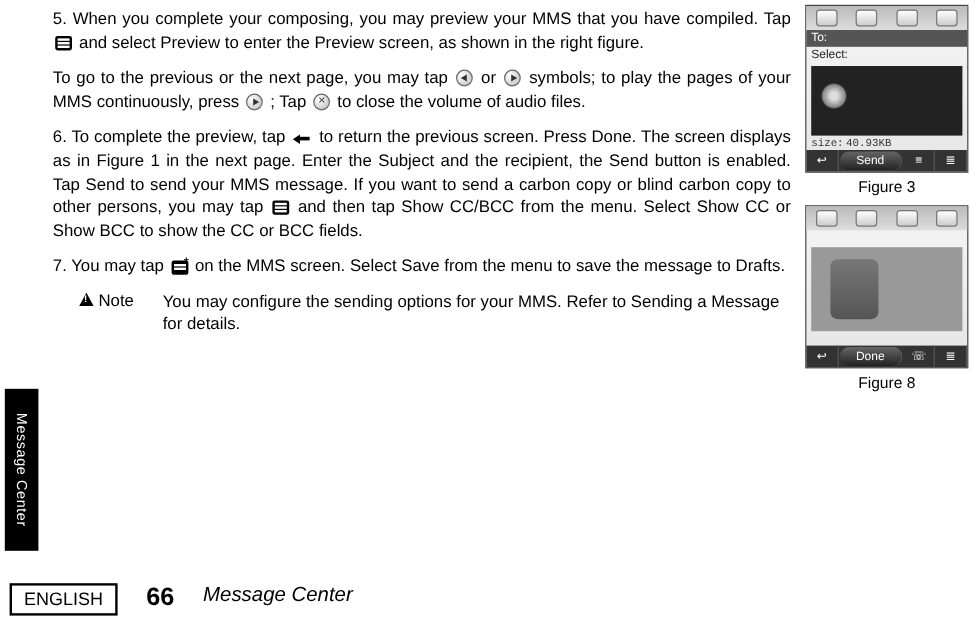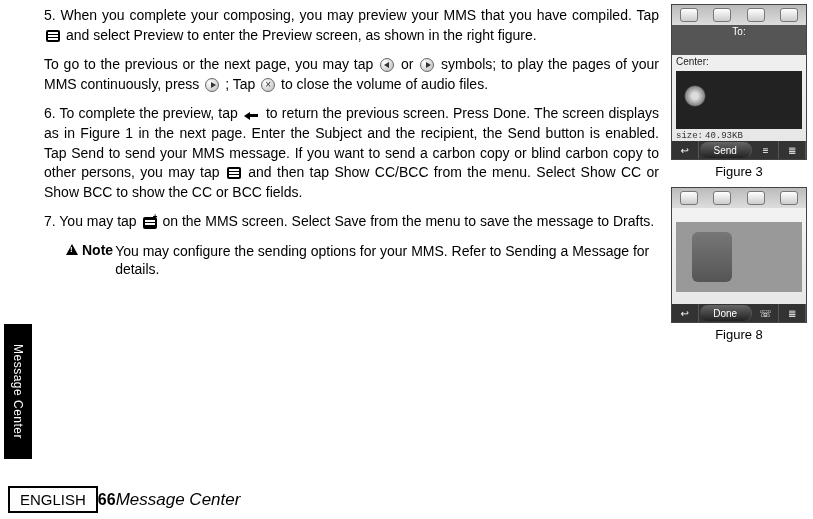--- a/index.html
+++ b/index.html
@@ -8,52 +8,52 @@
   .left { width:40px; position:relative; }
   .sidebar-tab { position:absolute; bottom:60px; left:4px; width:28px; height:135px; background:#000; color:#fff; display:flex; align-items:center; justify-content:center; }
   .sidebar-tab span { writing-mode:vertical-rl; font-size:12px; letter-spacing:0.5px; }
   .main { flex:1; padding:6px 12px 0 30px; position:relative; }
   .content { width:615px; }
   .content p { margin-bottom:10px; line-height:1.4; text-align:justify; }
   .indent-body { margin-left:22px; }
   .note-row { display:flex; align-items:flex-start; margin-left:22px; margin-top:4px; }
   .note-icon { width:0; height:0; border-left:6px solid transparent; border-right:6px solid transparent; border-bottom:11px solid #000; margin-right:4px; margin-top:2px; position:relative; }
   .note-icon::after { content:"!"; position:absolute; left:-2px; top:1px; font-size:8px; color:#fff; font-weight:bold; }
-  .note-label { font-weight:bold; margin-right:2px; }
+  .note-label { font-weight:normal; margin-right:24px; }
   .note-text { flex:1; line-height:1.3; }
   .inline-icon { display:inline-block; width:14px; height:12px; background:#000; border-radius:2px; vertical-align:middle; position:relative; margin:0 2px; }
   .inline-icon.menu::after { content:""; position:absolute; left:2px; right:2px; top:2px; height:2px; background:#fff; box-shadow:0 3px 0 #fff, 0 6px 0 #fff; }
   .inline-icon.menu-plus::before { content:"+"; position:absolute; right:-1px; top:-6px; font-size:8px; color:#000; font-weight:bold; }
   .inline-icon.menu-plus::after { content:""; position:absolute; left:2px; right:2px; top:3px; height:2px; background:#fff; box-shadow:0 3px 0 #fff; }
   .circ-icon { display:inline-block; width:14px; height:14px; border:1px solid #666; border-radius:50%; vertical-align:middle; position:relative; margin:0 2px; background:radial-gradient(circle at 30% 30%, #fff, #bbb); }
   .circ-icon.left-arrow::after { content:""; position:absolute; left:3px; top:3px; width:0; height:0; border-top:3px solid transparent; border-bottom:3px solid transparent; border-right:5px solid #333; }
   .circ-icon.right-arrow::after { content:""; position:absolute; left:5px; top:3px; width:0; height:0; border-top:3px solid transparent; border-bottom:3px solid transparent; border-left:5px solid #333; }
   .circ-icon.play::after { content:""; position:absolute; left:5px; top:3px; width:0; height:0; border-top:3px solid transparent; border-bottom:3px solid transparent; border-left:5px solid #333; }
   .circ-icon.mute::after { content:"×"; position:absolute; left:3px; top:-1px; font-size:10px; color:#333; }
   .back-icon { display:inline-block; width:16px; height:10px; vertical-align:middle; position:relative; margin:0 2px; }
   .back-icon::before { content:""; position:absolute; left:0; top:2px; width:0; height:0; border-top:4px solid transparent; border-bottom:4px solid transparent; border-right:6px solid #000; }
   .back-icon::after { content:""; position:absolute; left:5px; top:4px; width:9px; height:3px; background:#000; }
   .right-col { width:150px; padding:4px 6px 0 0; }
   .phone-shot { width:136px; border:1px solid #444; background:linear-gradient(#f5f5f5,#e5e5e5); margin-bottom:4px; }
   .phone-top { height:20px; background:linear-gradient(#bbb,#ddd); display:flex; justify-content:space-around; align-items:center; }
   .top-icn { width:18px; height:14px; border:1px solid #777; border-radius:3px; background:linear-gradient(#fff,#ccc); }
-  .row-dark { background:#555; color:#fff; font-size:10px; padding:1px 4px; height:30px;text-align:center; }
+  .row-dark { background:#555; color:#fff; font-size:10px; padding:1px 4px; height:14px; }
   .row-light { font-size:10px; padding:1px 4px; height:14px; color:#222; }
   .img-area { height:58px; background:#222; margin:2px 4px; position:relative; }
   .img-area.flower::after { content:""; position:absolute; left:8px; top:14px; width:22px; height:22px; background:radial-gradient(circle,#ddd 20%,#888 60%,transparent 70%); border-radius:50%; }
   .img-area.person { height:70px; background:#999; }
   .img-area.person::after { content:""; position:absolute; left:16px; top:10px; width:40px; height:50px; background:linear-gradient(#777,#555); border-radius:6px; }
   .size-row { font-size:9px; padding:0 4px; display:flex; gap:2px; color:#333;font-family:Liberation Mono, monospace; }
   .btn-bar { height:18px; display:flex; background:#333; }
   .btn-bar .seg { flex:1; display:flex; align-items:center; justify-content:center; color:#fff; font-size:10px; border-right:1px solid #555; }
   .btn-bar .seg.wide { flex:2; background:linear-gradient(#666,#222); border-radius:8px; margin:1px; }
   .fig-caption { text-align:center; font-size:13px; margin-bottom:8px; }
-  .footer { position:absolute; left:0; bottom:6px; width:100%; display:flex; align-items:center; padding-left:8px; }
+  .footer { position:absolute; left:0; bottom:6px; width:100%; display:flex; gap:24px; padding-left:8px; }
   .lang-box { border:2px solid #000; padding:3px 10px; font-size:15px; font-weight:normal; }
-  .page-num { font-weight:bold; font-size:16px; }
+  .page-num { font-weight:bold; font-size:21px; }
   .section-title { font-style:italic; font-size:17px; }
 </style>
 </head>
 <body>
 
 <div class="page">
   <div class="left">
     <div class="sidebar-tab">
       <span>Message Center</span>
     </div>
@@ -100,21 +100,21 @@
   <div class="right-col">
 
     <div class="phone-shot">
       <div class="phone-top">
         <div class="top-icn"></div>
         <div class="top-icn"></div>
         <div class="top-icn"></div>
         <div class="top-icn"></div>
       </div>
       <div class="row-dark">To:</div>
-      <div class="row-light">Center:</div>
+      <div class="row-light">Select:</div>
       <div class="img-area flower"></div>
       <div class="size-row">
         <span>size:</span>
         <span>40.93KB</span>
       </div>
       <div class="btn-bar">
         <div class="seg">↩</div>
         <div class="seg wide">Send</div>
         <div class="seg">≡</div>
         <div class="seg">≣</div>

